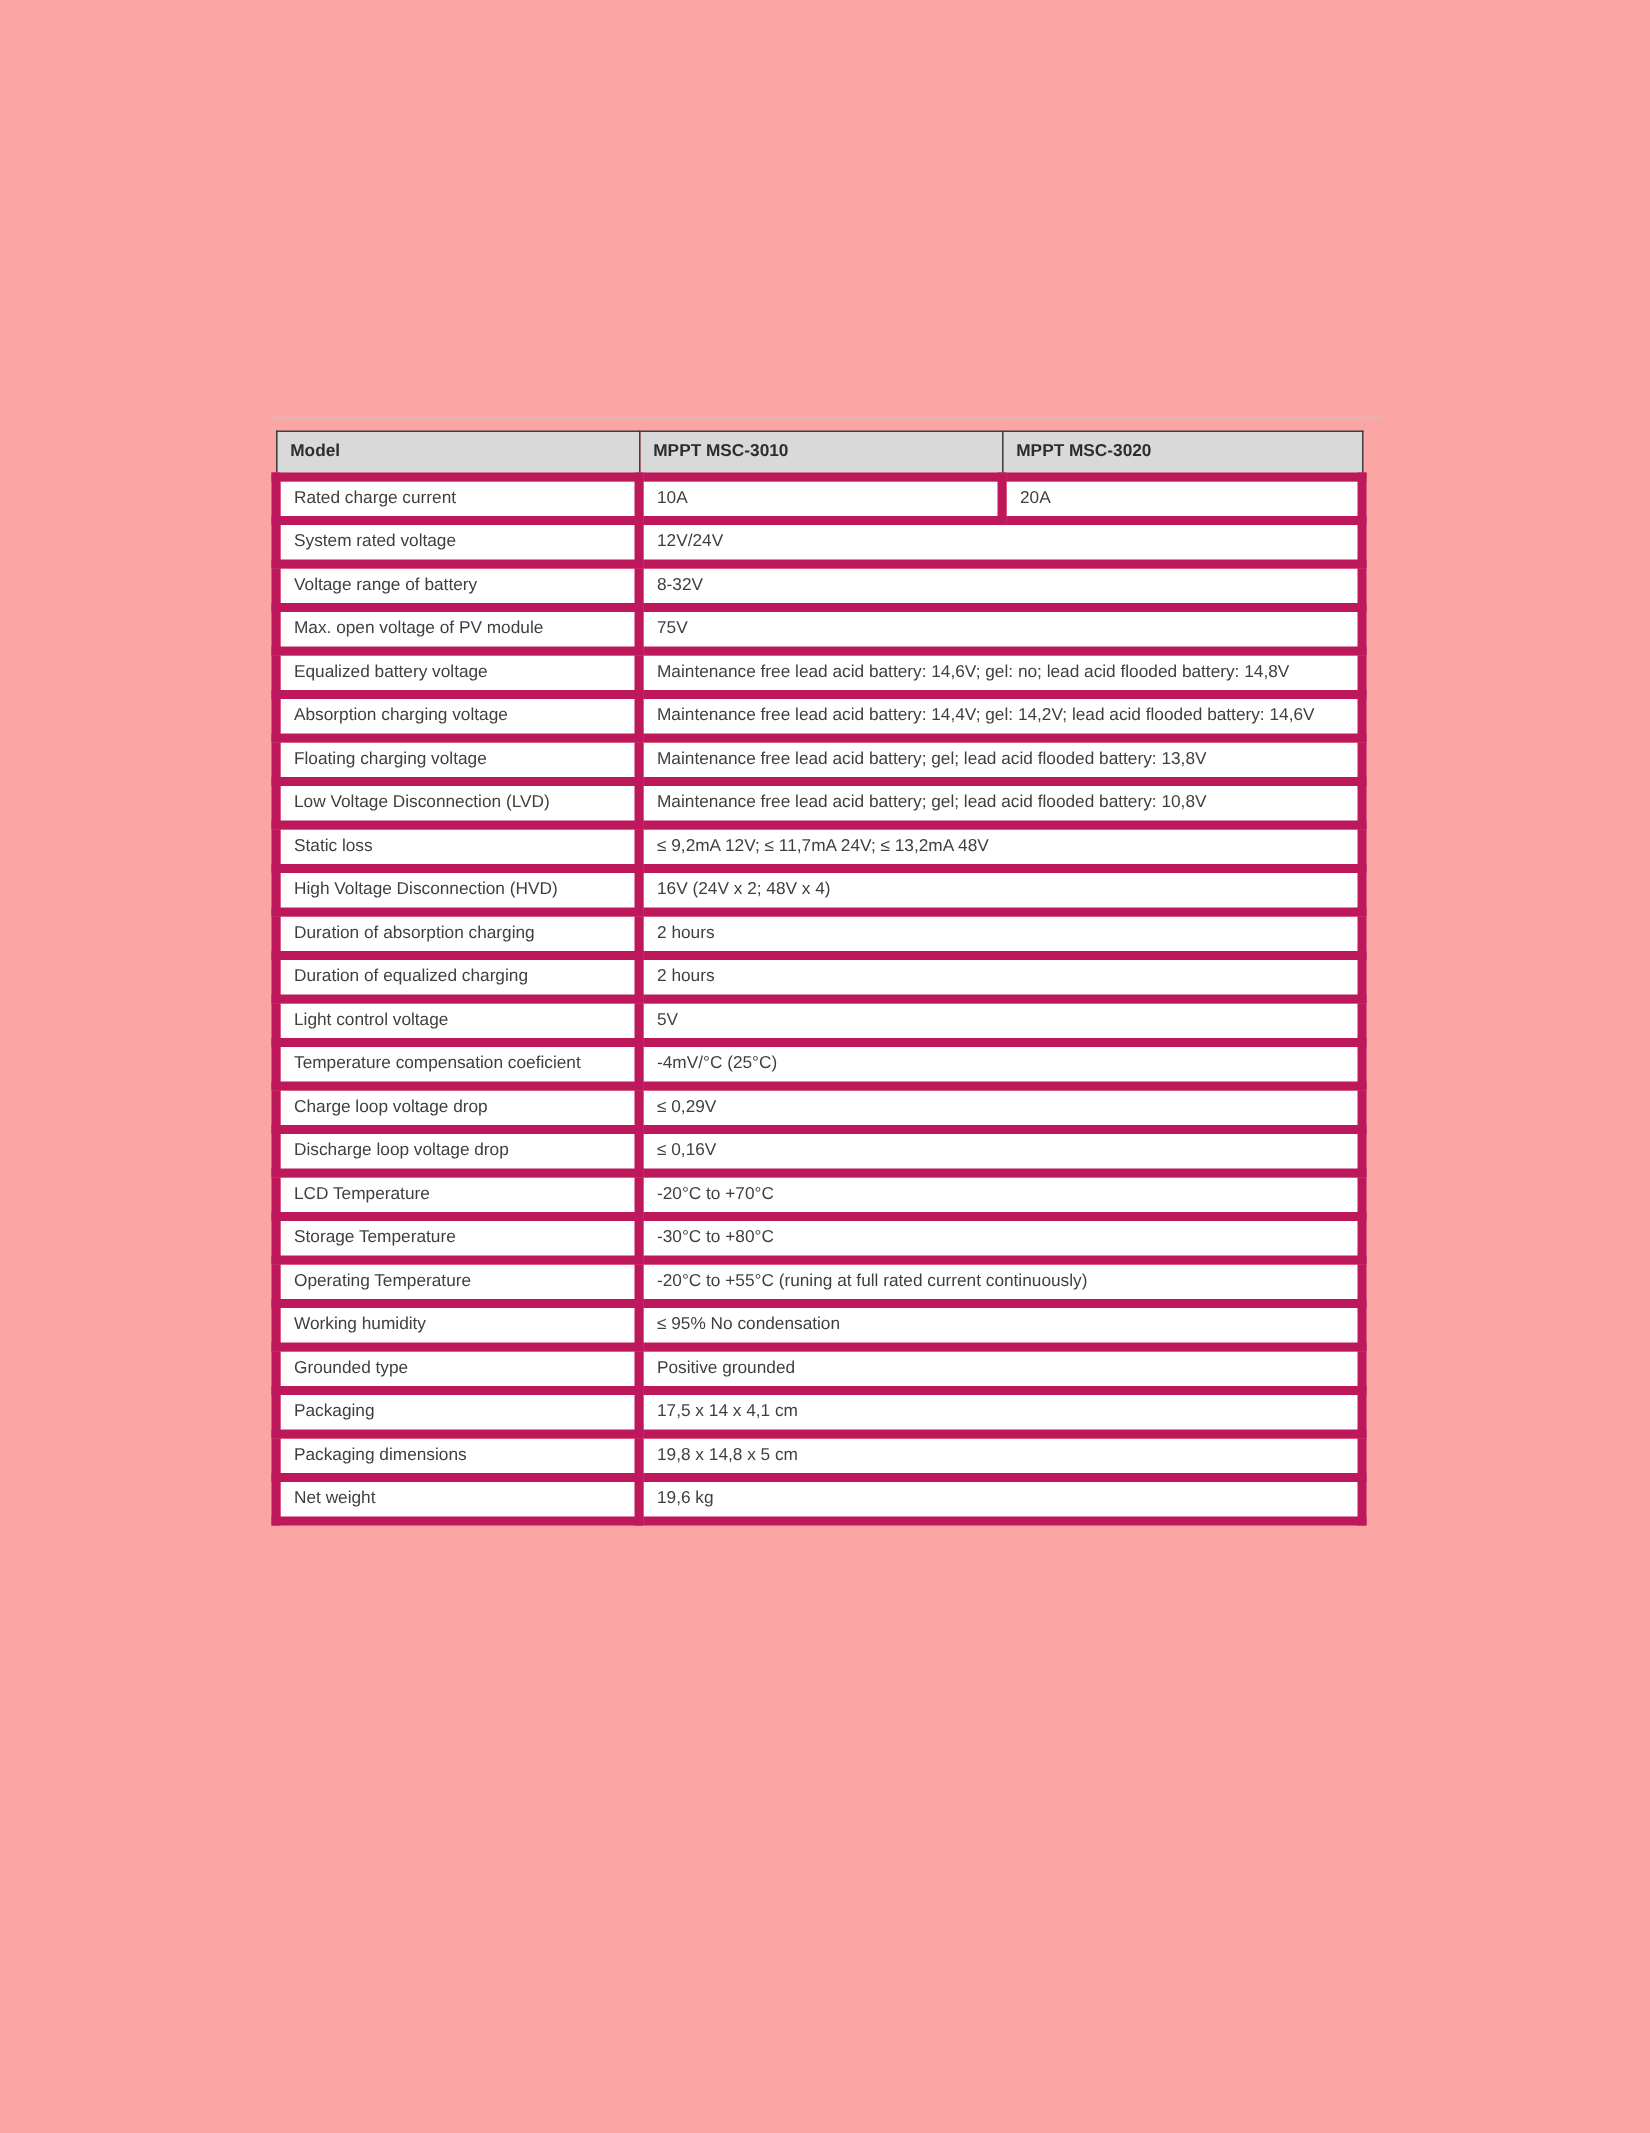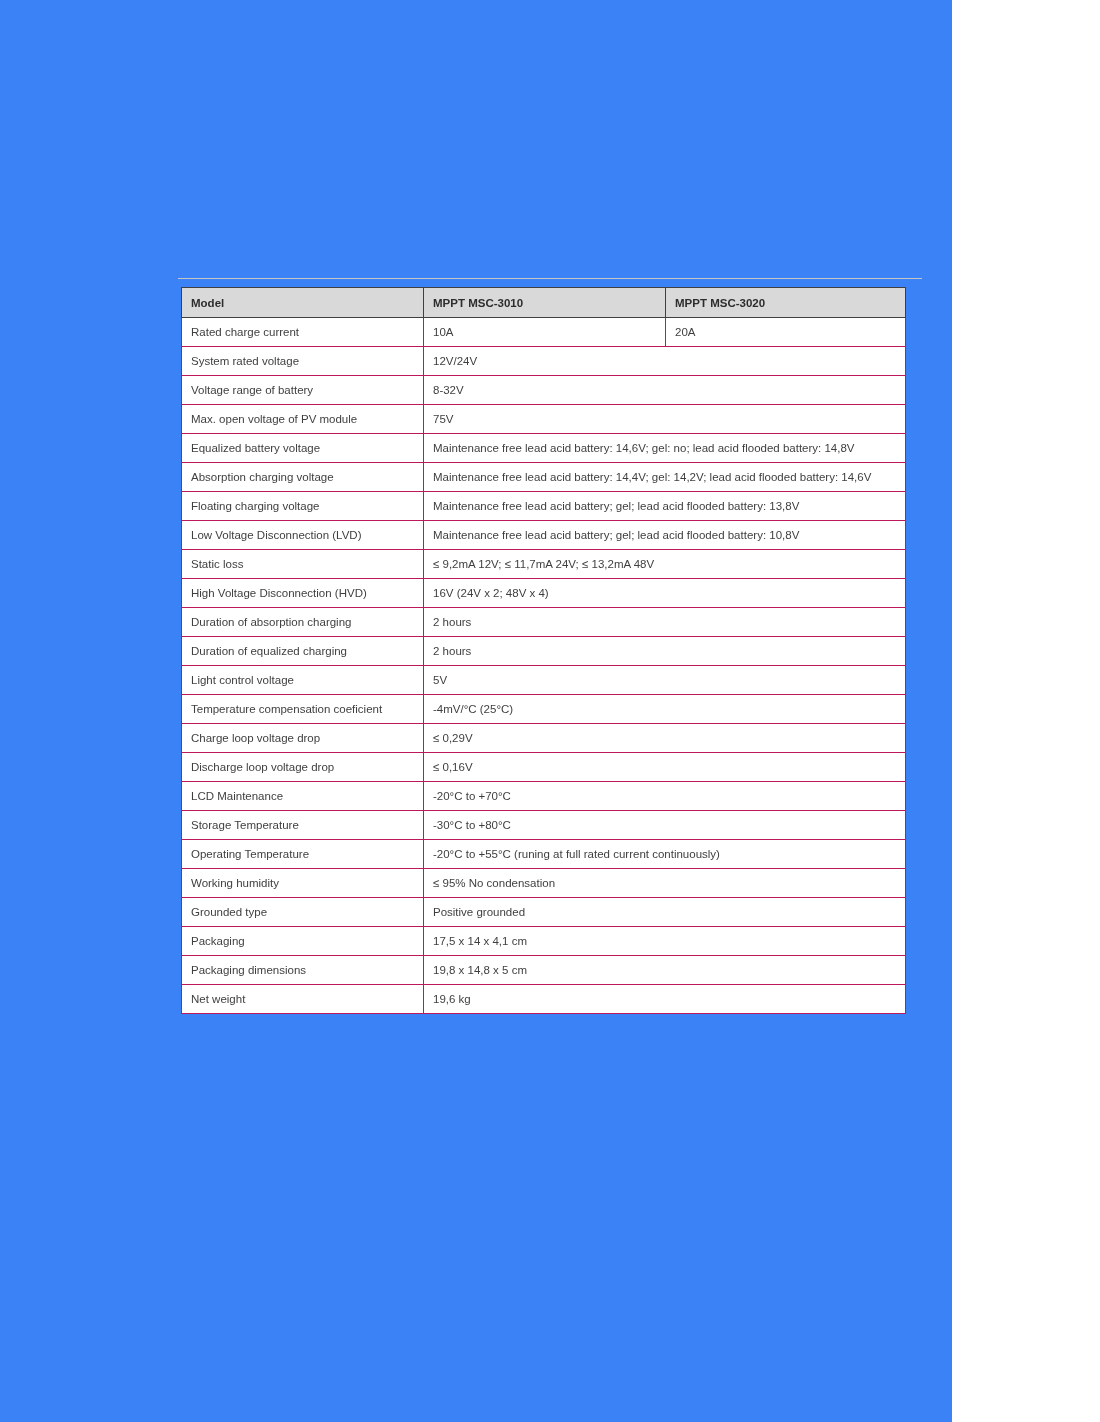--- a/index.html
+++ b/index.html
@@ -2,42 +2,42 @@
 <html><head>
 <meta charset="utf-8">
 <style>
   * { margin: 0; padding: 0; box-sizing: border-box; }
   html, body {
     width: 1100px;
     height: 1422px;
     background: #ffffff;
     font-family: "Liberation Sans", sans-serif;
   }
-  .page { position: relative; width: 952px; height: 1422px; background: #3b82f6; }
+  .page { position: relative; width: 1100px; height: 1422px; background: #fca5a5; }
   .top-divider {
     position: absolute;
     left: 178px;
     top: 278px;
     width: 744px;
     height: 1px;
     background: #c4c4c4;
   }
   table.spec-table {
     position: absolute;
     left: 181px;
     top: 287px;
     width: 724px;
     border-collapse: collapse;
     table-layout: fixed;
     font-size: 11.5px;
     color: #3f3f3f;
   }
   table.spec-table th,
   table.spec-table td {
-    border: 1px solid #be185d;
+    border: 6px solid #be185d;
     padding: 0 0 0 9px;
     text-align: left;
     vertical-align: middle;
     overflow: hidden;
     white-space: nowrap;
   }
   table.spec-table th {
     background: #d9d9d9;
     height: 30px;
     font-weight: bold;
@@ -128,21 +128,21 @@
         </tr>
         <tr>
           <td>Charge loop voltage drop</td>
           <td colspan="2">≤ 0,29V</td>
         </tr>
         <tr>
           <td>Discharge loop voltage drop</td>
           <td colspan="2">≤ 0,16V</td>
         </tr>
         <tr>
-          <td>LCD Maintenance</td>
+          <td>LCD Temperature</td>
           <td colspan="2">-20°C to +70°C</td>
         </tr>
         <tr>
           <td>Storage Temperature</td>
           <td colspan="2">-30°C to +80°C</td>
         </tr>
         <tr>
           <td>Operating Temperature</td>
           <td colspan="2">-20°C to +55°C (runing at full rated current continuously)</td>
         </tr>

